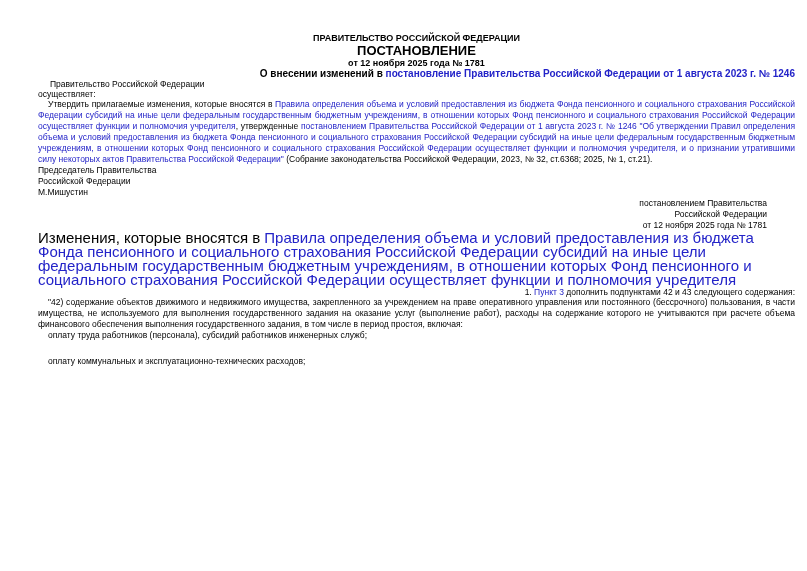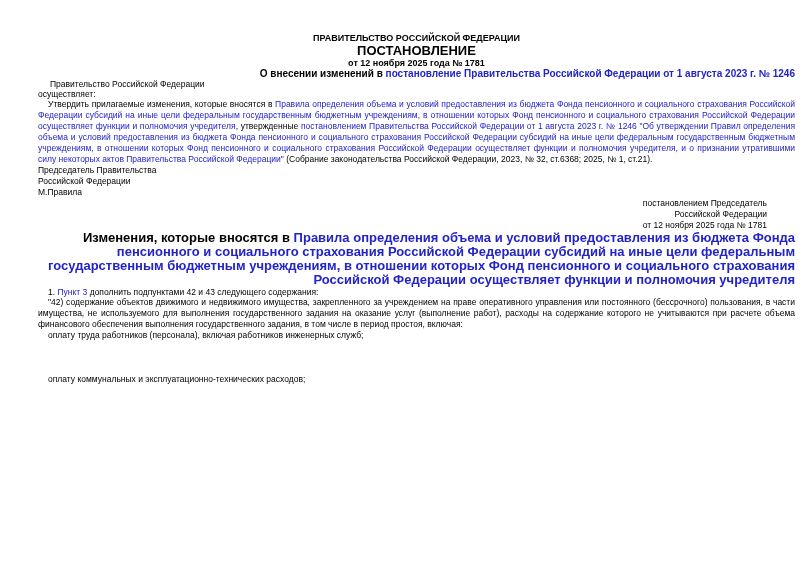--- a/index.html
+++ b/index.html
@@ -22,26 +22,26 @@
   .doc-date  { text-align:center; font-weight:bold; font-size:9px; margin-top:14px; }
   .subject   { text-align:right; font-weight:bold; font-size:10px; margin-top:16px; }
 
   .opening   { margin-top:27px; text-indent:12px; }
   .resolves  { margin-top:10px; }
   .resolution{ margin-top:2px; line-height:11px; text-align:justify; text-indent:10px; }
 
   .signature { margin-top:24px; text-align:left; padding-right:28px; line-height:11px; }
   .approved  { margin-top:18px; text-align:right; padding-right:28px; line-height:11px; }
 
-  .annex-heading { margin-top:22px; text-align:right; font-weight:bold; font-size:13px; line-height:14px; }
+  .annex-heading { margin-top:22px; text-align:left; font-weight:normal; font-size:15px; line-height:14px; }
 
-  .item1     { margin-top:33px; text-indent:10px; }
+  .item1     { margin-top:33px; text-indent:10px;text-align:right; }
   .sub42     { margin-top:12px; line-height:11px; text-align:justify; text-indent:10px; }
   .bullet    { margin-top:15px; text-indent:10px; }
-  .bullet + .bullet { margin-top:34px; }
+  .bullet + .bullet { margin-top:16px; }
 </style>
 </head>
 <body>
 
 <div class="page">
 
   <div>
     <div class="org">ПРАВИТЕЛЬСТВО РОССИЙСКОЙ ФЕДЕРАЦИИ</div>
     <div class="doc-type">ПОСТАНОВЛЕНИЕ</div>
     <div class="doc-date">от 12 ноября 2025 года № 1781</div>
@@ -49,31 +49,31 @@
   </div>
 
   <p class="opening">Правительство Российской Федерации</p>
   <p class="resolves">осуществляет:</p>
 
   <p class="resolution"><span>Утвердить прилагаемые изменения, которые вносятся в </span><span class="link">Правила определения объема и условий предоставления из бюджета Фонда пенсионного и социального страхования Российской Федерации субсидий на иные цели федеральным государственным бюджетным учреждениям, в отношении которых Фонд пенсионного и социального страхования Российской Федерации осуществляет функции и полномочия учредителя</span><span>, утвержденные </span><span class="link">постановлением Правительства Российской Федерации от 1 августа 2023 г. № 1246 "Об утверждении Правил определения объема и условий предоставления из бюджета Фонда пенсионного и социального страхования Российской Федерации субсидий на иные цели федеральным государственным бюджетным учреждениям, в отношении которых Фонд пенсионного и социального страхования Российской Федерации осуществляет функции и полномочия учредителя, и о признании утратившими силу некоторых актов Правительства Российской Федерации"</span><span> (Собрание законодательства Российской Федерации, 2023, № 32, ст.6368; 2025, № 1, ст.21).</span></p>
 
   <div class="signature">
     <div>Председатель Правительства</div>
     <div>Российской Федерации</div>
-    <div>М.Правила</div>
+    <div>М.Мишустин</div>
   </div>
 
   <div class="approved">
-    <div>постановлением Председатель</div>
+    <div>постановлением Правительства</div>
     <div>Российской Федерации</div>
     <div>от 12 ноября 2025 года № 1781</div>
   </div>
 
   <div class="annex-heading"><span>Изменения, которые вносятся в </span><span class="link">Правила определения объема и условий предоставления из бюджета Фонда пенсионного и социального страхования Российской Федерации субсидий на иные цели федеральным государственным бюджетным учреждениям, в отношении которых Фонд пенсионного и социального страхования Российской Федерации осуществляет функции и полномочия учредителя</span></div>
 
   <p class="item1"><span>1. </span><span class="link">Пункт 3</span><span> дополнить подпунктами 42 и 43 следующего содержания:</span></p>
 
   <p class="sub42">"42) содержание объектов движимого и недвижимого имущества, закрепленного за учреждением на праве оперативного управления или постоянного (бессрочного) пользования, в части имущества, не используемого для выполнения государственного задания на оказание услуг (выполнение работ), расходы на содержание которого не учитываются при расчете объема финансового обеспечения выполнения государственного задания, в том числе в период простоя, включая:</p>
 
-  <p class="bullet">оплату труда работников (персонала), включая работников инженерных служб;</p>
+  <p class="bullet">оплату труда работников (персонала), субсидий работников инженерных служб;</p>
   <p class="bullet">оплату коммунальных и эксплуатационно-технических расходов;</p>
 
 </div>
 
 </body></html>

